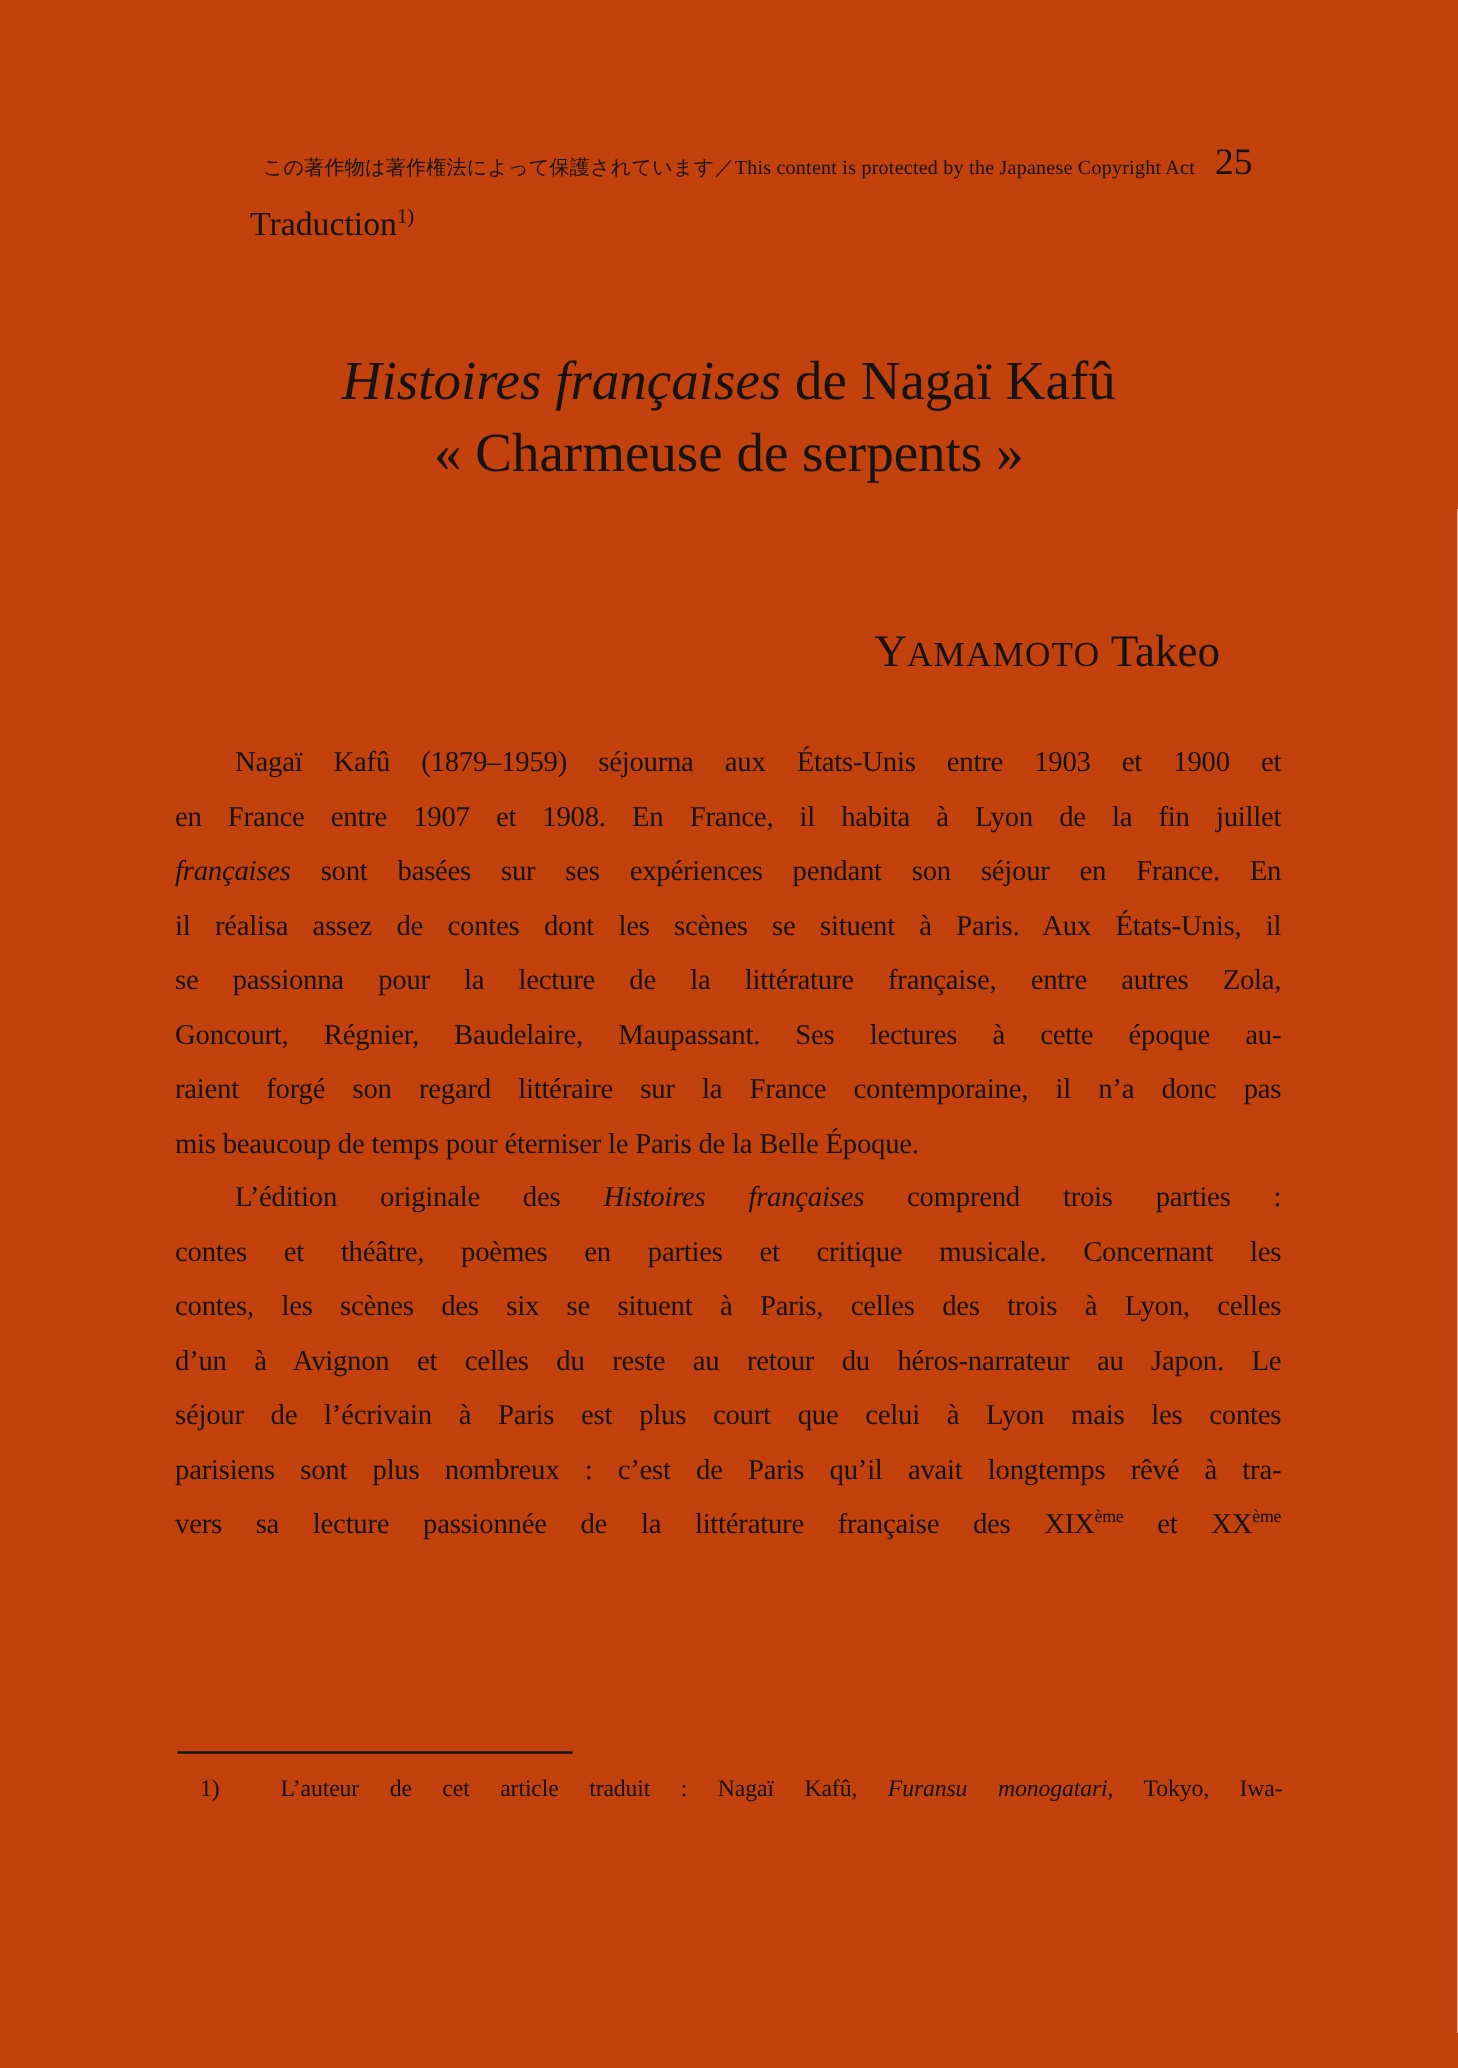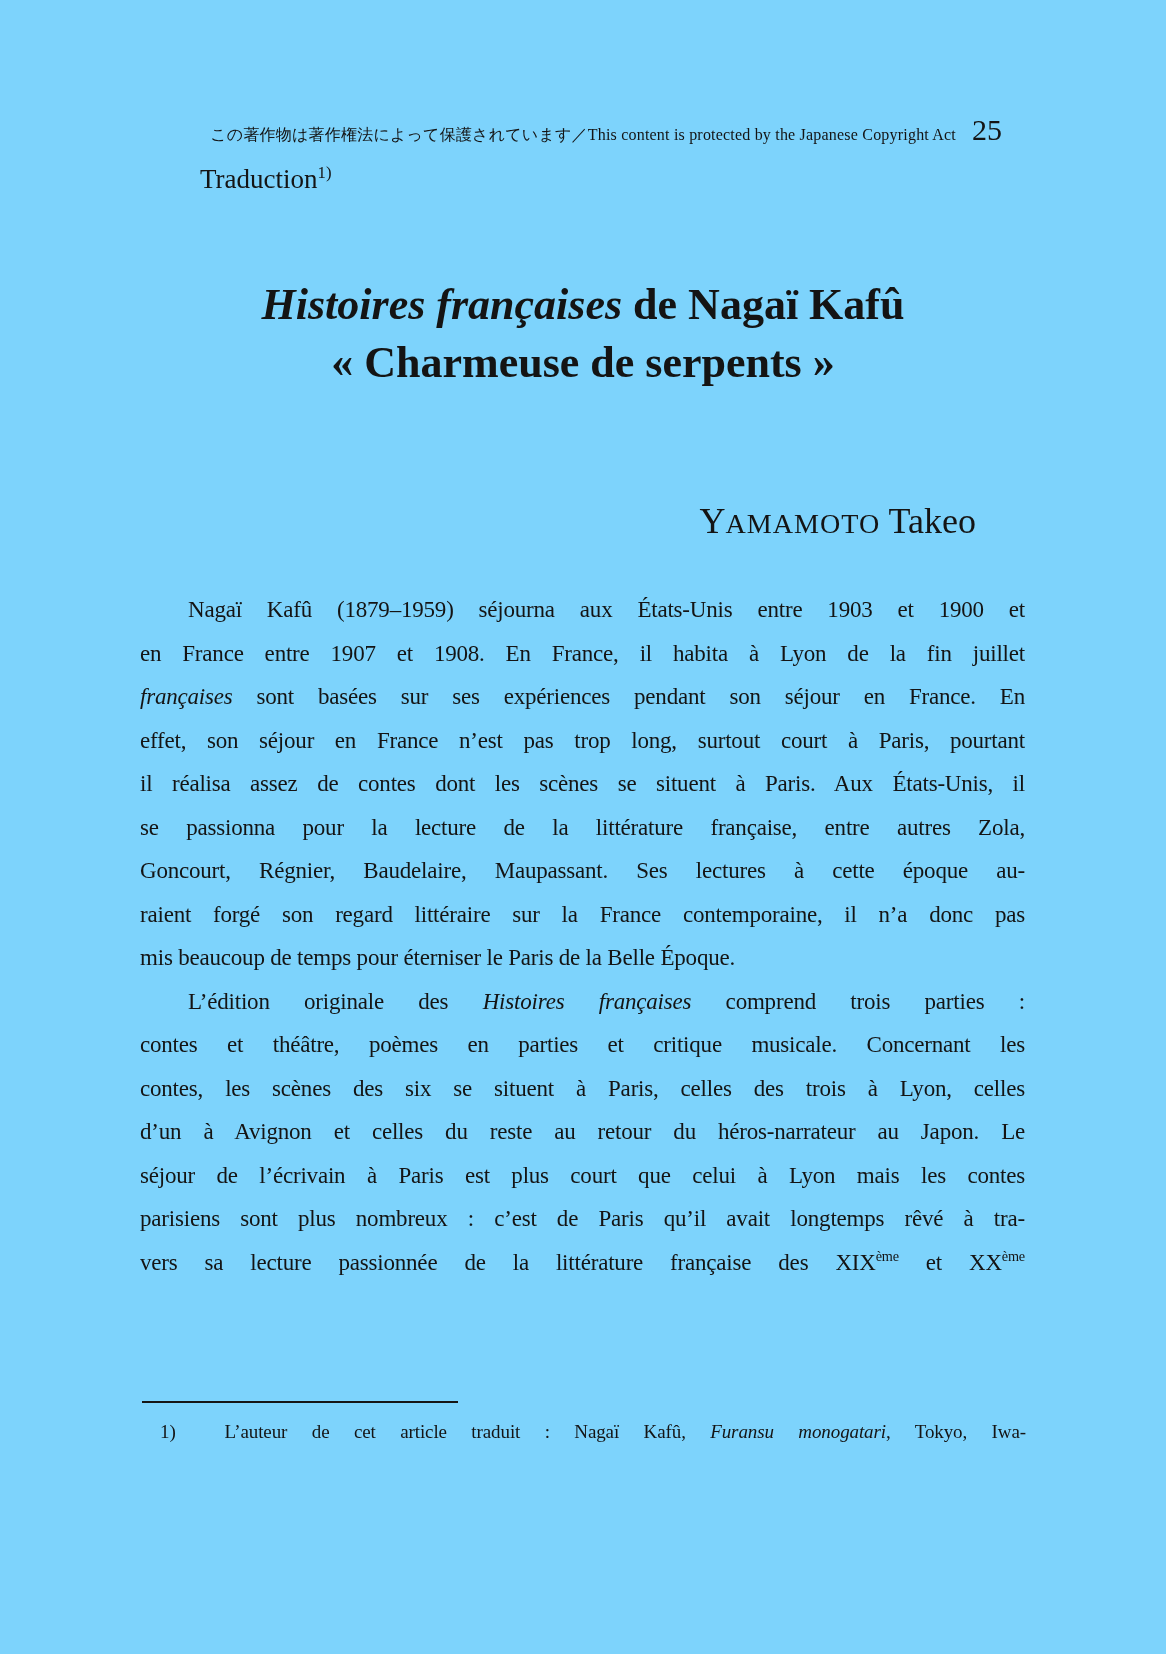--- a/index.html
+++ b/index.html
@@ -1,39 +1,39 @@
 <!DOCTYPE html>
 <html><head>
 <meta charset="utf-8">
 <style>
   html,body{margin:0;padding:0;background:#ffffff;}
   .page{
     position:relative;
     width:1166px;height:1654px;
-    background:#7dd3fc;
+    background:#c2410c;
     font-family:"Liberation Serif", serif;
     color:#141414;
     overflow:hidden;
   }
   .it{font-style:italic;}
   .sup{font-size:0.62em;vertical-align:super;line-height:0;}
   .caps{font-size:0.78em;letter-spacing:1px;}
 
   .header{
     position:absolute;top:113px;left:0;right:164px;
     display:flex;justify-content:flex-end;align-items:baseline;gap:16px;
   }
   .notice{font-size:16px;letter-spacing:0.2px;}
   .pagenum{font-size:30px;}
 
   .kicker{position:absolute;top:164px;left:200px;font-size:27px;}
 
   .title{
     position:absolute;top:276px;left:0;width:100%;
-    text-align:center;font-size:44px;line-height:58px;font-weight:bold;
+    text-align:center;font-size:44px;line-height:58px;
   }
 
   .author{position:absolute;top:500px;right:190px;font-size:36px;margin-left:48px;}
 
   .body{
     position:absolute;top:588px;left:140px;width:885px;
     font-size:23px;line-height:43.5px;letter-spacing:-0.2px;
   }
   .line{min-height:43.5px;}
   .just{text-align:justify;text-align-last:justify;}
@@ -64,21 +64,20 @@
     <div class="title-line"><span>« Charmeuse de serpents »</span></div>
   </div>
 
   <div class="author"><span>Y</span><span class="caps">AMAMOTO</span><span> Takeo</span></div>
 
   <div class="body">
       <div class="para">
         <div class="line just ind"><span>Nagaï Kafû (1879–1959) séjourna aux États-Unis entre 1903 et 1900 et</span></div>
         <div class="line just"><span>en France entre 1907 et 1908. En France, il habita à Lyon de la fin juillet</span></div>
         <div class="line just"><span class="it">françaises</span><span> sont basées sur ses expériences pendant son séjour en France. En</span></div>
-        <div class="line just"><span>effet, son séjour en France n’est pas trop long, surtout court à Paris, pourtant</span></div>
         <div class="line just"><span>il réalisa assez de contes dont les scènes se situent à Paris. Aux États-Unis, il</span></div>
         <div class="line just"><span>se passionna pour la lecture de la littérature française, entre autres Zola,</span></div>
         <div class="line just"><span>Goncourt, Régnier, Baudelaire, Maupassant. Ses lectures à cette époque au-</span></div>
         <div class="line just"><span>raient forgé son regard littéraire sur la France contemporaine, il n’a donc pas</span></div>
         <div class="line"><span>mis beaucoup de temps pour éterniser le Paris de la Belle Époque.</span></div>
       </div>
       <div class="para">
         <div class="line just ind"><span>L’édition originale des </span><span class="it">Histoires françaises</span><span> comprend trois parties :</span></div>
         <div class="line just"><span>contes et théâtre, poèmes en parties et critique musicale. Concernant les</span></div>
         <div class="line just"><span>contes, les scènes des six se situent à Paris, celles des trois à Lyon, celles</span></div>

